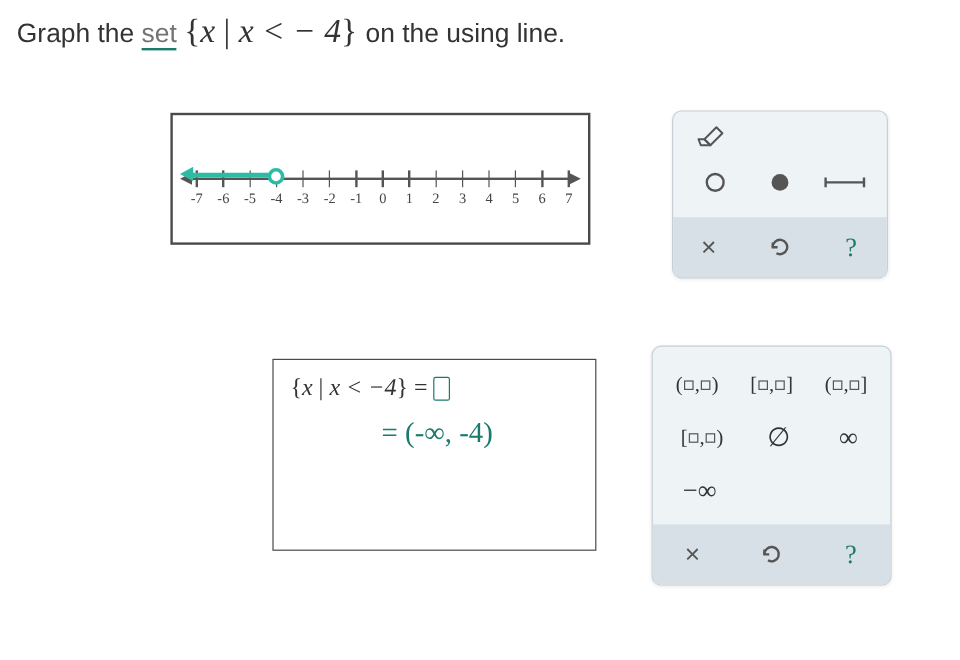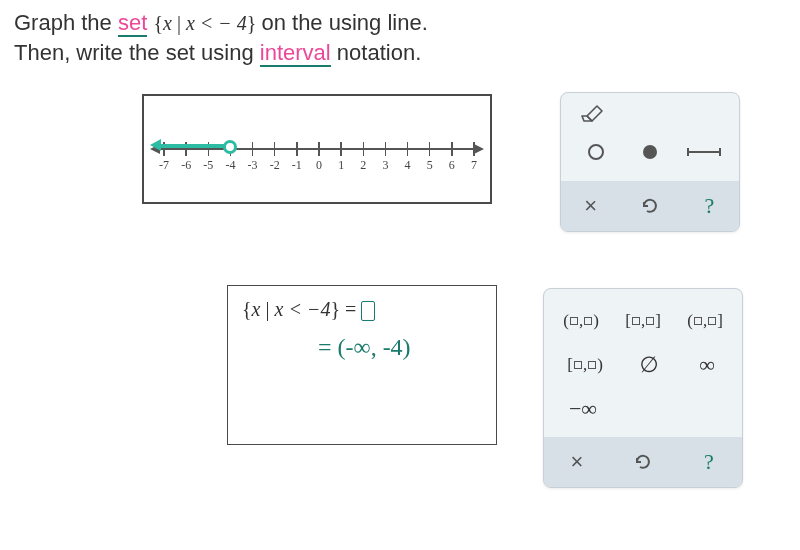--- a/index.html
+++ b/index.html
@@ -10,25 +10,25 @@
     height: 550px;
     position: relative;
     color: #333;
   }
   .instructions {
     padding: 8px 14px 0 14px;
     font-size: 22px;
     line-height: 1.35;
   }
   .set-link, .interval-link {
-    color: #ec4899;
+    color: #737373;
     border-bottom: 2px solid #1a7a6b;
     cursor: pointer;
   }
-  .math-inline { font-family: "Times New Roman", serif; font-size: 20px; }
+  .math-inline { font-family: "Times New Roman", serif; font-size: 28px; }
   .italic { font-style: italic; }
 
   
   .numline-box {
     position: absolute;
     left: 142px;
     top: 94px;
     width: 350px;
     height: 110px;
     border: 2px solid #4a4a4a;
@@ -120,21 +120,21 @@
     justify-content: space-around;
     align-items: center;
     padding: 6px 0;
   }
   .panel-footer .tool-btn { font-size: 22px; }
   .help-q { color: #1a7a6b; font-size: 26px; font-weight: normal; font-family: "Times New Roman", serif;}
 
   
   .answer-box {
     position: absolute;
-    left: 227px; top: 285px;
+    left: 227px; top: 299px;
     width: 270px; height: 160px;
     border: 1.5px solid #4a4a4a;
     padding: 12px 14px;
     font-family: "Times New Roman", serif;
     font-size: 20px;
   }
   .answer-box .slot {
     display:inline-block;
     width: 14px; height: 20px;
     border: 1.5px solid #1a7a6b;
@@ -175,25 +175,20 @@
 <body>
 
 <div class="instructions">
   <div>
     <span>Graph the </span>
     <span class="set-link">set</span>
     <span class="math-inline">
       <span> {</span><span class="italic">x</span><span> | </span><span class="italic">x &lt; − 4</span><span>}</span>
     </span>
     <span> on the using line.</span>
-  </div>
-  <div>
-    <span>Then, write the set using </span>
-    <span class="interval-link">interval</span>
-    <span> notation.</span>
   </div>
 </div>
 
 <div class="numline-box">
   <div class="numline"></div>
   <div class="arrow-left"></div>
   <div class="arrow-right"></div>
   <div id="ticks-holder">
       <div class="tick" style="left: 19.25px;"></div>
       <div class="ticklabel" style="left: 20px;">-7</div>

